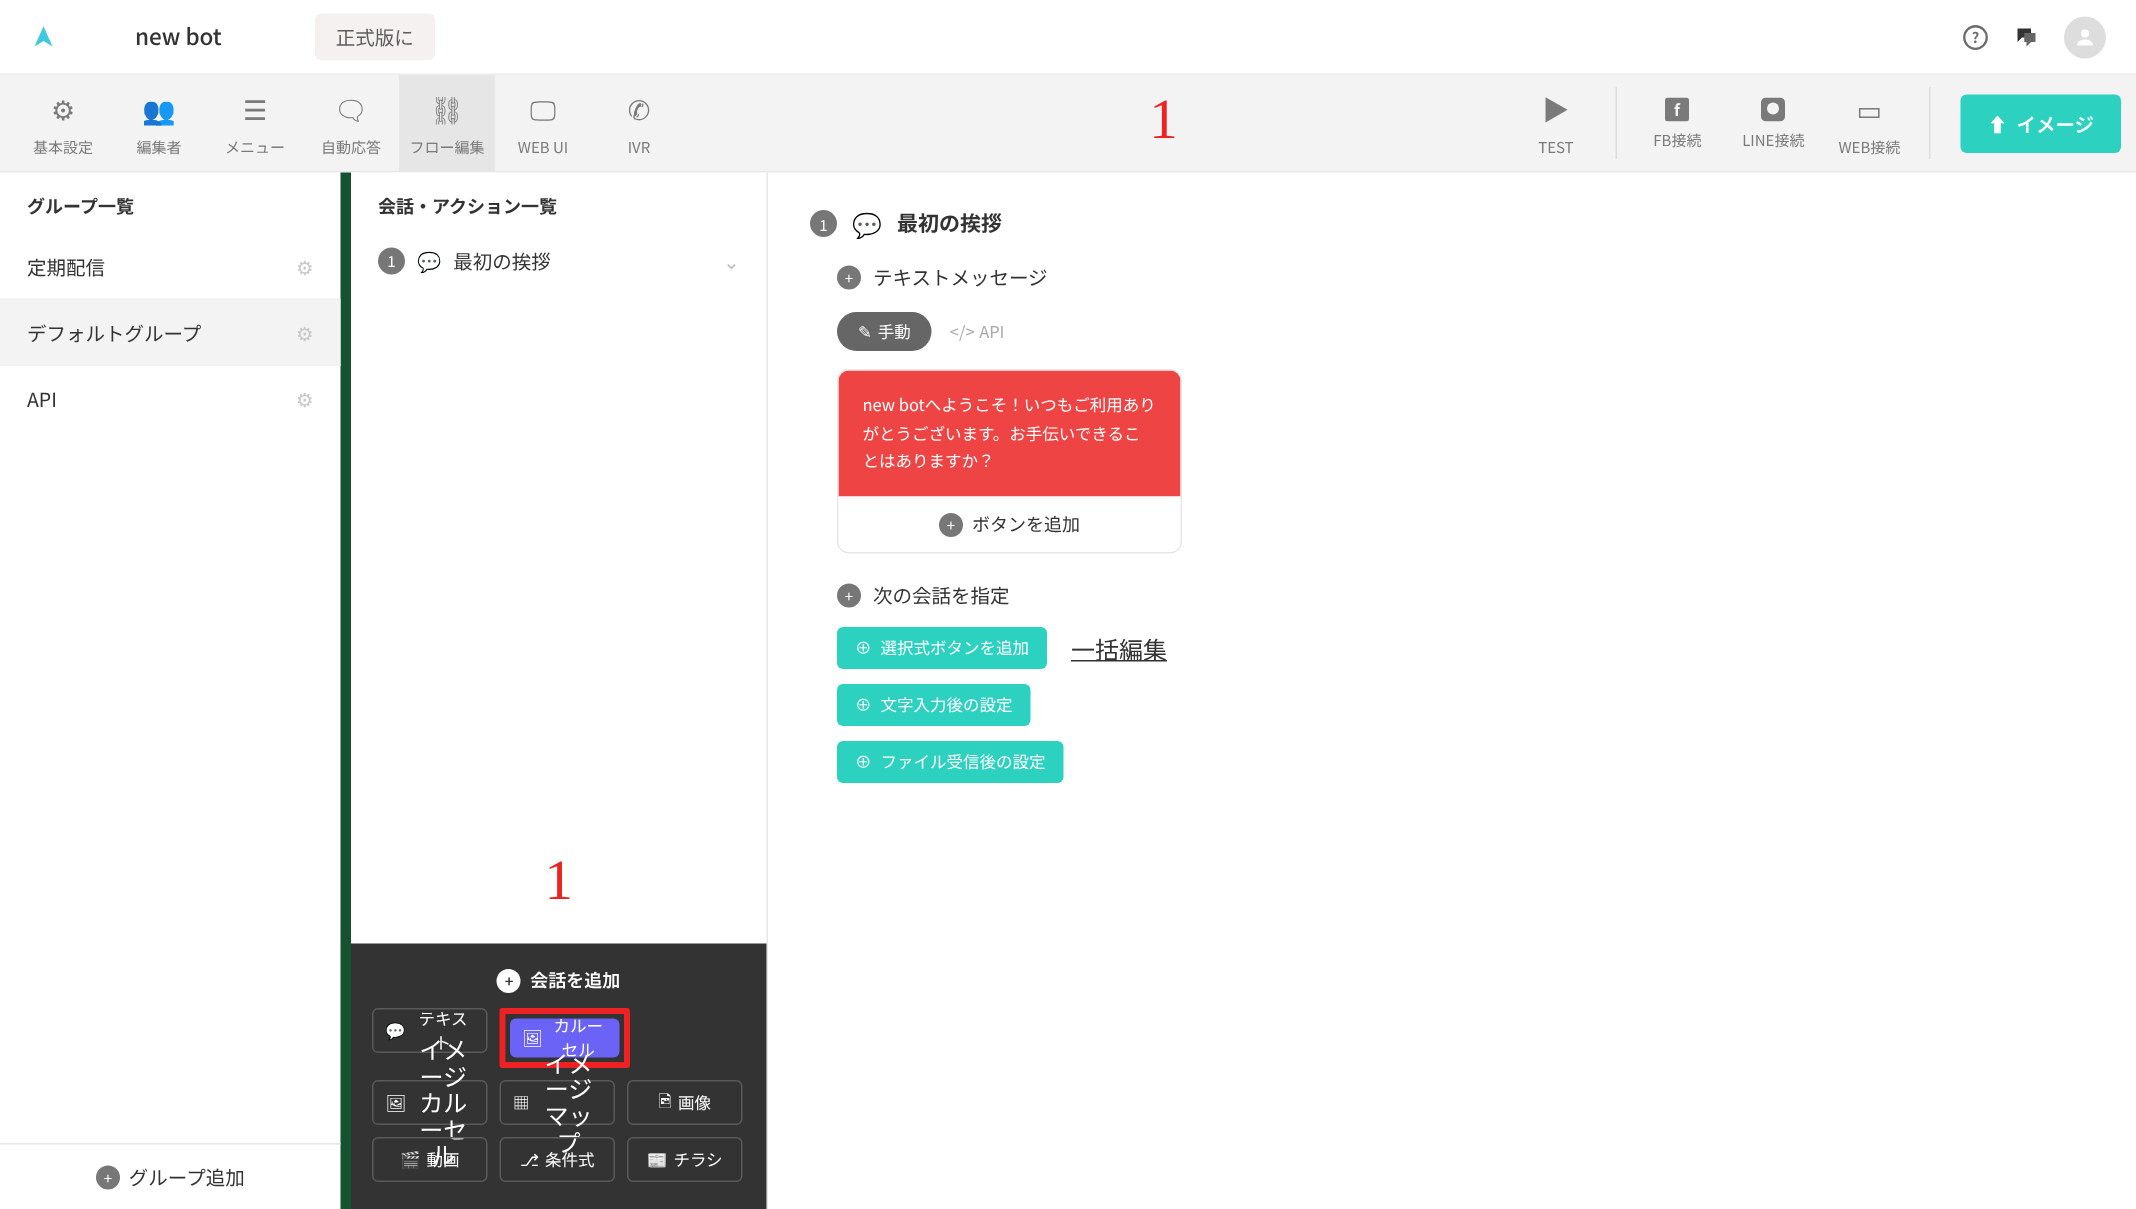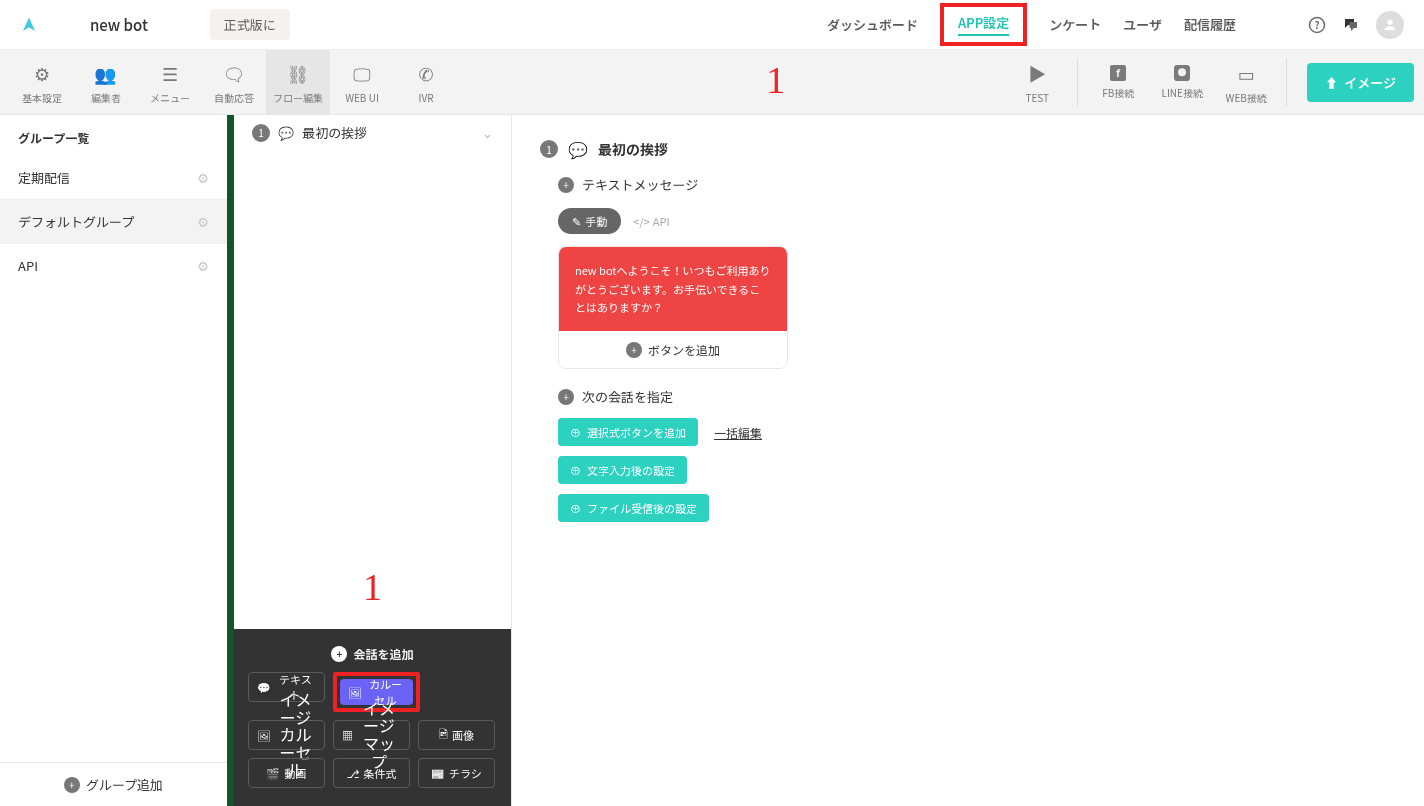--- a/index.html
+++ b/index.html
@@ -69,44 +69,35 @@
 .pill { background: #666; color: #fff; border-radius: 14px; padding: 5px 14px; font-size: 11px; display: flex; align-items: center; gap: 4px; }
 .api-lbl { font-size: 11px; color: #aaa; display: flex; align-items: center; gap: 3px; }
 
 .card { margin-top: 12px; margin-left: 18px; width: 230px; border-radius: 8px; overflow: hidden; border: 1px solid #e6e6e6; }
 .card-top { background: #ef4444; color: #fff; padding: 14px 16px; font-size: 11px; line-height: 1.7; }
 .card-bottom { background: #fff; color: #333; padding: 10px 16px; font-size: 12px; display: flex; align-items: center; justify-content: center; gap: 6px; }
 
 .next-sect { margin-top: 18px; margin-left: 18px; }
 .teal-btn { background: #2dd1c0; color: #fff; border: none; border-radius: 4px; padding: 6px 12px; font-size: 11px; display: inline-flex; align-items: center; gap: 6px; cursor: pointer; }
 .teal-row { display: flex; align-items: center; gap: 16px; margin-top: 12px; }
-.link-underline { text-decoration: underline; color: #333; font-size: 12px; }
+.link-underline { text-decoration: underline; color: #333; font-size: 16px; }
 .teal-stack { display: flex; flex-direction: column; gap: 10px; margin-top: 10px; align-items: flex-start; }
 
 svg { display: block; }
 </style>
 </head>
 <body>
 
 <div class="topbar">
   <svg class="logo-mark" viewBox="0 0 24 24">
       <polygon points="12,2 20,20 12,15 4,20" fill="#3dc9e0"></polygon>
     </svg>
   <span class="logo-text">new bot</span>
   <span class="badge-plan">正式版に</span>
   <div class="top-spacer"></div>
-  <div class="topnav">
-    <a href="#">ダッシュボード</a>
-    <div class="red-box">
-      <a href="#" class="active">APP設定</a>
-    </div>
-    <a href="#">ンケート</a>
-    <a href="#">ユーザ</a>
-    <a href="#">配信履歴</a>
-  </div>
   <div class="top-icons">
     <span class="ic">
         <svg width="18" height="18" viewBox="0 0 24 24" fill="#6c6c6c">
           <circle cx="12" cy="12" r="10" fill="none" stroke="#6c6c6c" stroke-width="2"></circle>
           <text x="12" y="17" text-anchor="middle" font-size="13" font-weight="bold" fill="#6c6c6c">?</text>
         </svg>
       </span>
     <span class="ic">
         <svg width="18" height="18" viewBox="0 0 24 24" fill="#333">
           <path d="M4 4h12v8H8l-4 4V4z"></path>
@@ -208,20 +199,21 @@
       <span>API</span>
       <span class="gear">⚙</span>
     </div>
     <div class="group-add">
       <span class="plus-circle">+</span>
       <span>グループ追加</span>
     </div>
   </div>
 
   <div class="col-mid">
+    <div class="col-head">会話・アクション一覧</div>
     <div class="action-item">
       <span class="num-badge">1</span>
       <span class="chat-ic">💬</span>
       <span>最初の挨拶</span>
       <span class="arrow-dn">⌄</span>
     </div>
 
     <div class="mid-spacer"></div>
     <div class="annot-1-mid">1</div>
 

